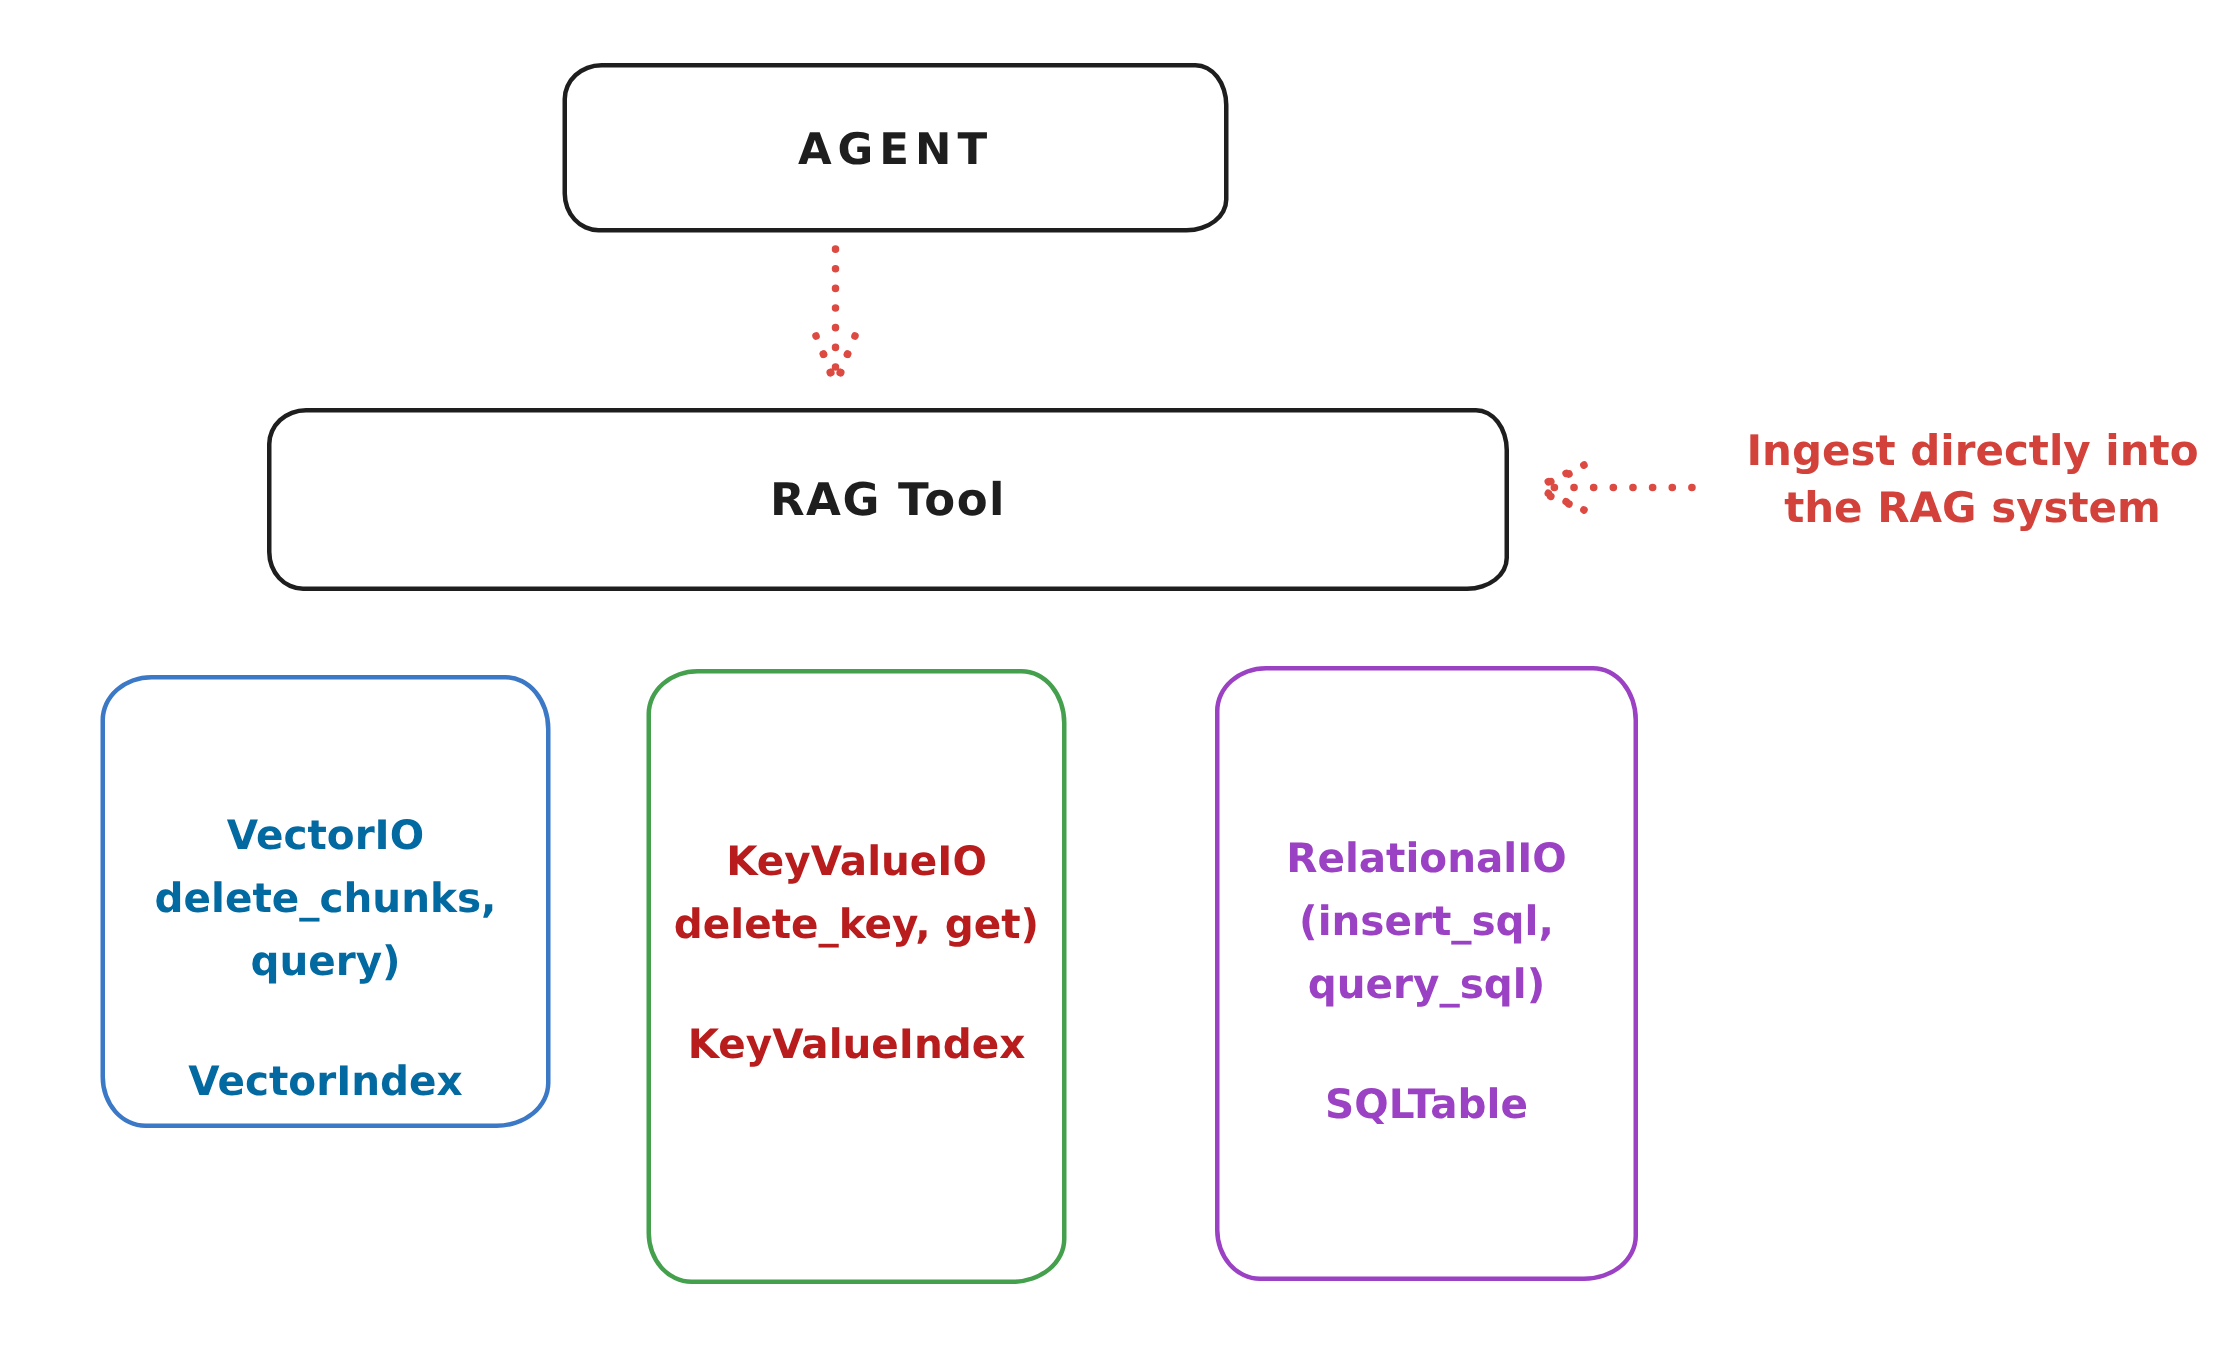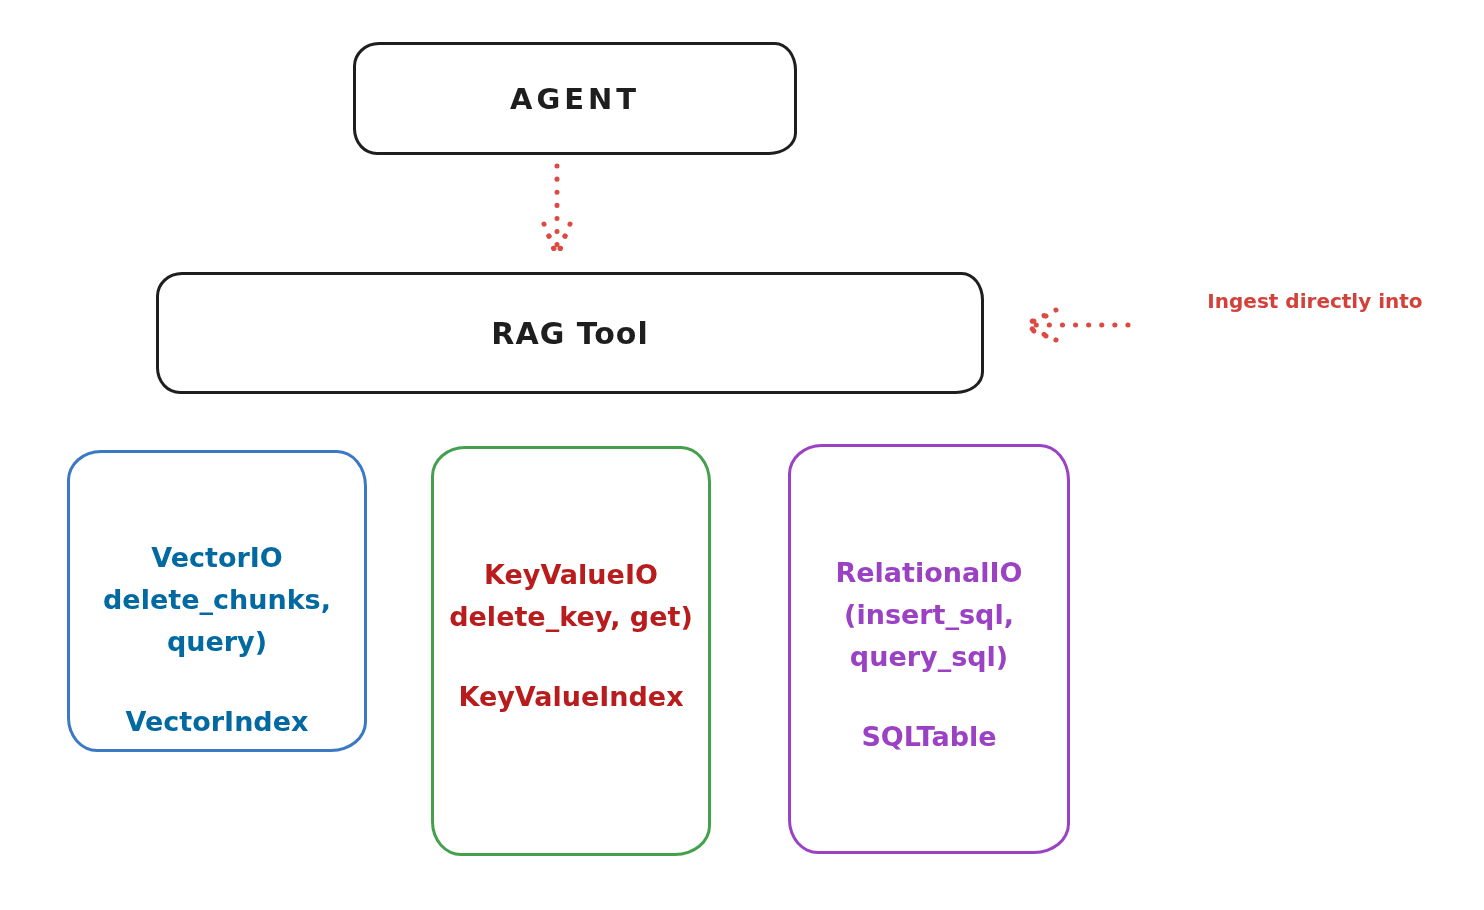--- a/index.html
+++ b/index.html
@@ -23,20 +23,21 @@
     background: #ffffff;
     display: flex;
     align-items: center;
     justify-content: center;
     text-align: center;
   }
   .black-box {
     border: 3.5px solid #1e1e1e;
     border-radius: 26px 22px 28px 24px / 24px 28px 22px 26px;
     color: #1e1e1e;
+    margin-left: 22px;
   }
   .agent-box {
     left: 353px; top: 42px; width: 444px; height: 113px;
     font-size: 29px; font-weight: 700; letter-spacing: 4px;
   }
   .ragtool-box {
     left: 156px; top: 272px; width: 828px; height: 122px;
     font-size: 30px; font-weight: 600; letter-spacing: 1px; text-align: center;
   }
 
@@ -55,36 +56,36 @@
     left: 67px; top: 450px; width: 300px; height: 302px;
     border: 3.5px solid #3b78c6; color: #0369a1;
     padding-top: 84px;
   }
   .keyvalue-box {
     left: 431px; top: 446px; width: 280px; height: 410px;
     border: 3.5px solid #44a04c; color: #b91c1c;
     padding-top: 105px;
   }
   .relational-box {
-    left: 788px; top: 444px; width: 282px; height: 410px;
+    left: 810px; top: 444px; width: 282px; height: 410px;
     border: 3.5px solid #9b41c4; color: #9b41c4;
     padding-top: 105px;
   }
 
   
   .arrow-svg { position: absolute; }
   .arrow-down-svg { left: 537px; top: 160px; }
   .arrow-left-svg { left: 1012px; top: 303px; }
 
   
   .ingest-note {
     position: absolute;
     left: 1150px; top: 282px; width: 330px;
     color: #d2413a;
-    font-size: 20px;
+    font-size: 28px;
     font-weight: 700;
     line-height: 38px;
     text-align: center;
   }
   .ingest-note span { display: block; }
 </style>
 </head>
 <body>
 
 <div class="canvas">
@@ -112,20 +113,21 @@
       <path d="M116 22 L14 22"></path>
       <path d="M44 7 L12 22"></path>
       <path d="M44 37 L12 22"></path>
       <path d="M34 13 L10 23"></path>
       <path d="M34 33 L10 23"></path>
     </g>
   </svg>
 
   <div class="ingest-note">
     <span>Ingest directly into</span>
+    <span>the RAG system</span>
   </div>
 
   <div class="sketch-box backend-box vector-box">
     <div class="backend-inner">
       <div class="backend-lines">
         <span>VectorIO</span>
         <span>delete_chunks,</span>
         <span>query)</span>
       </div>
       <span class="index-label">VectorIndex</span>

